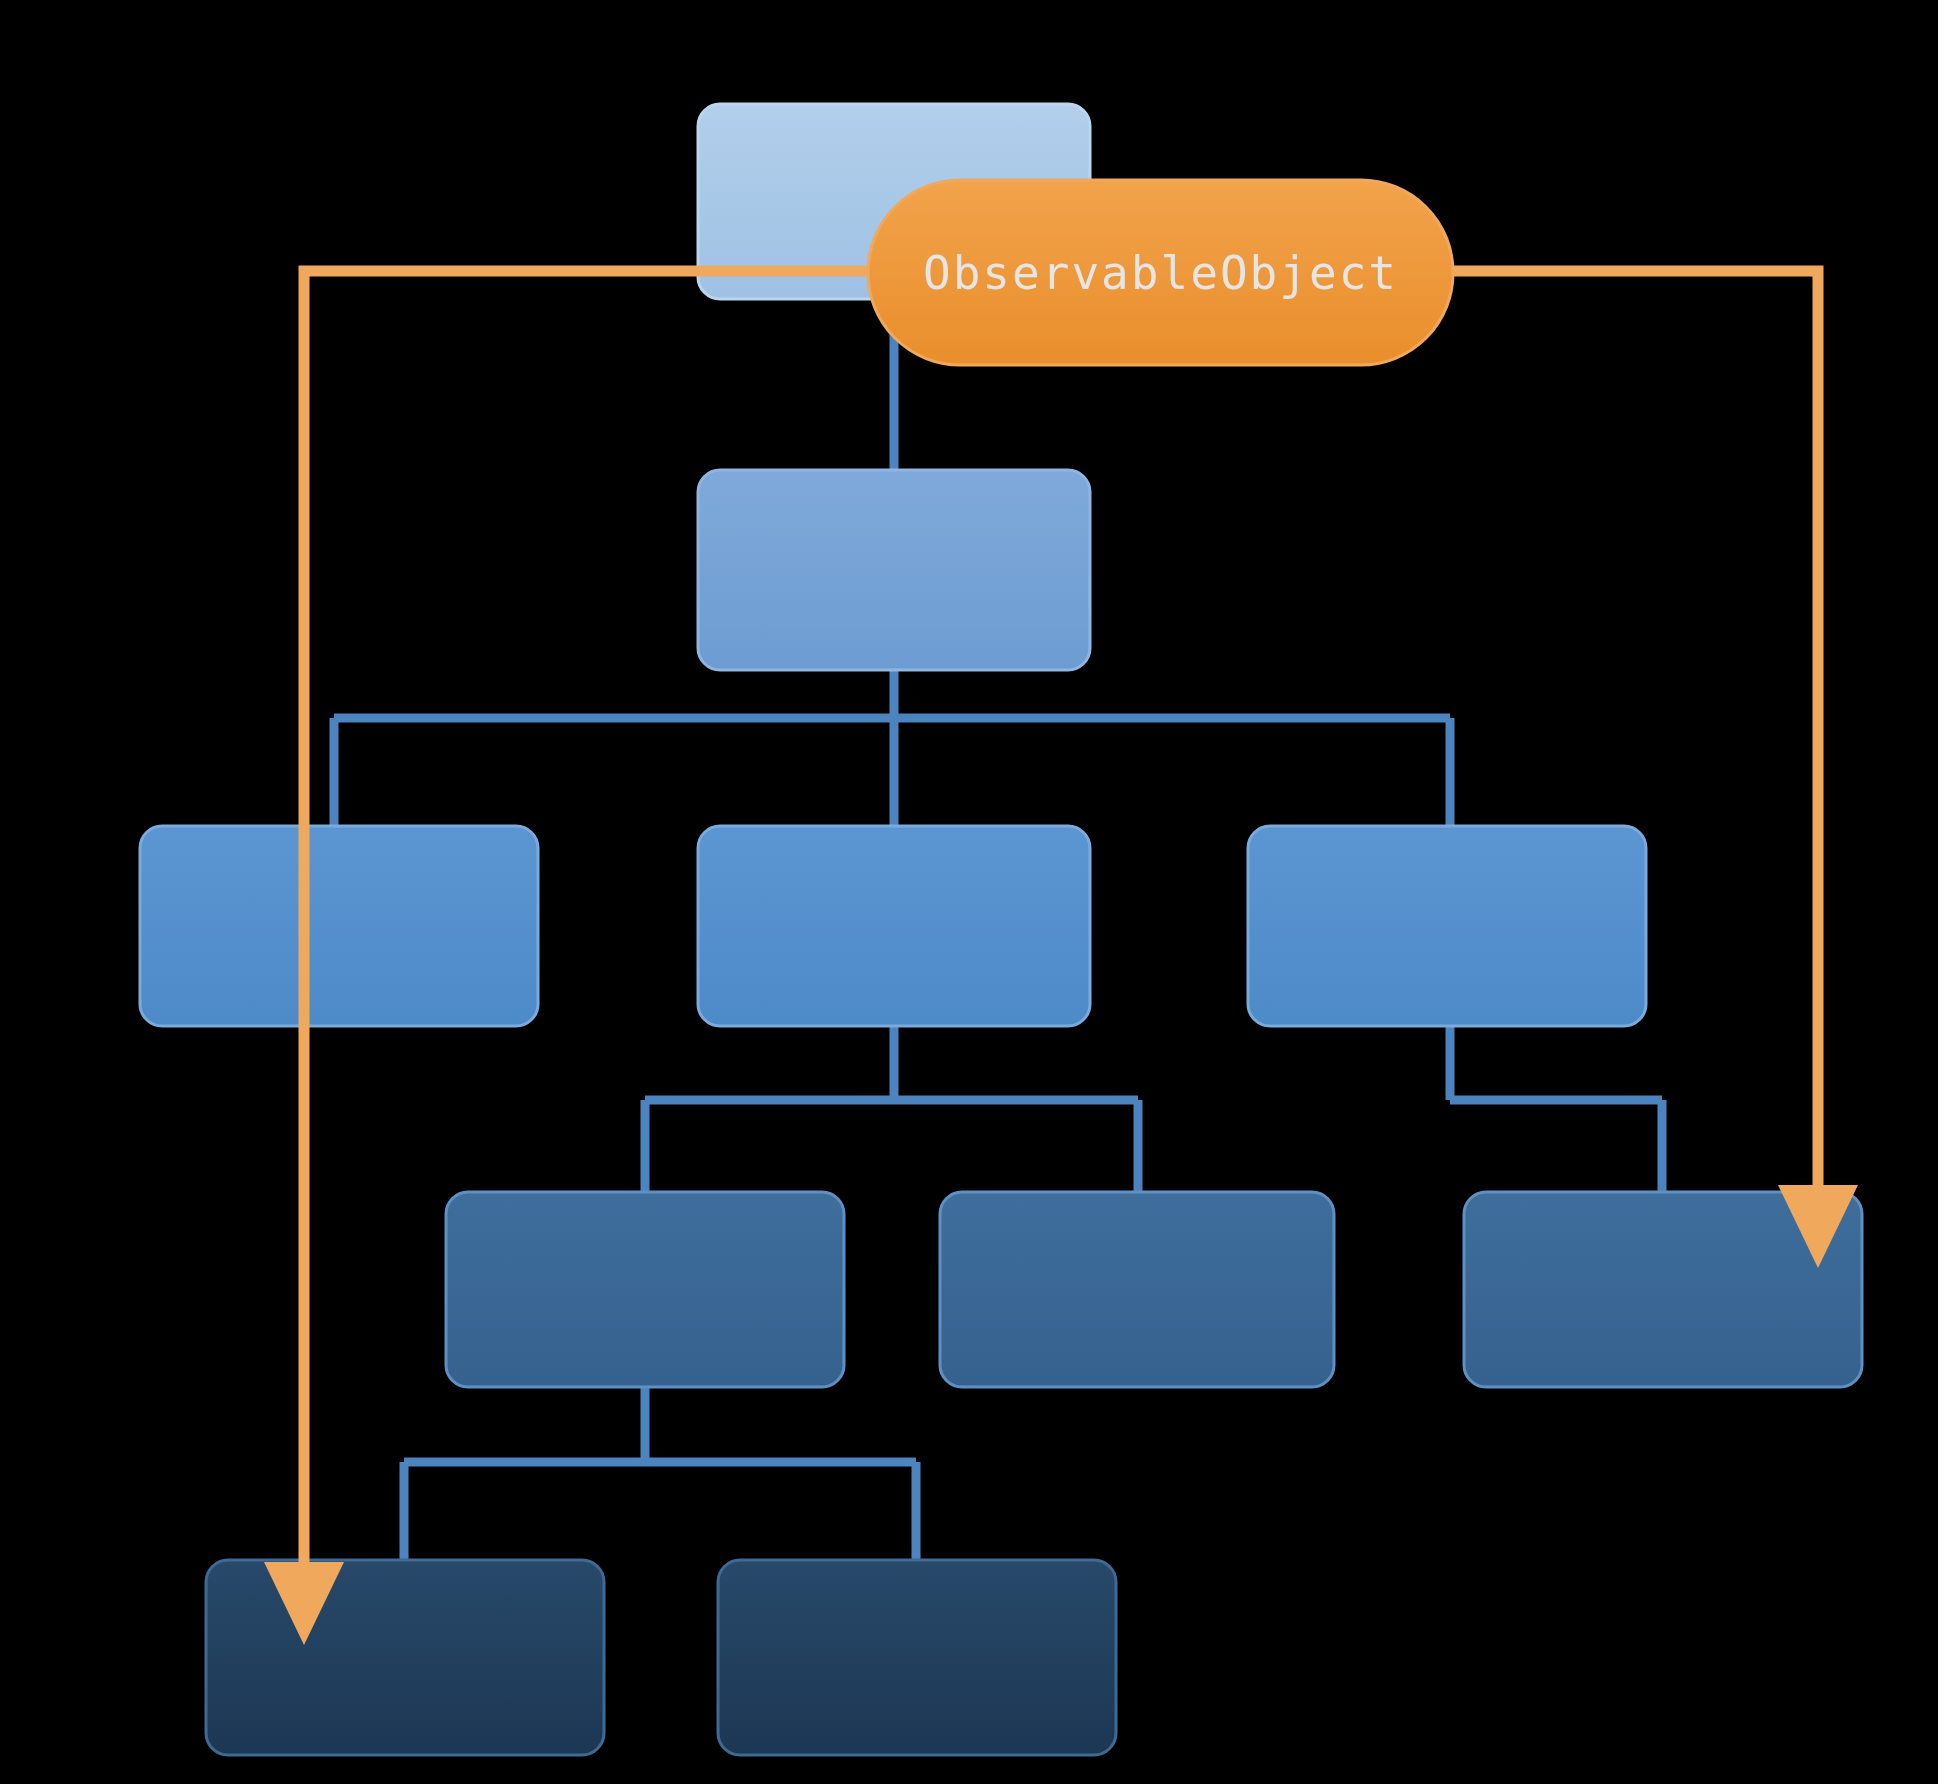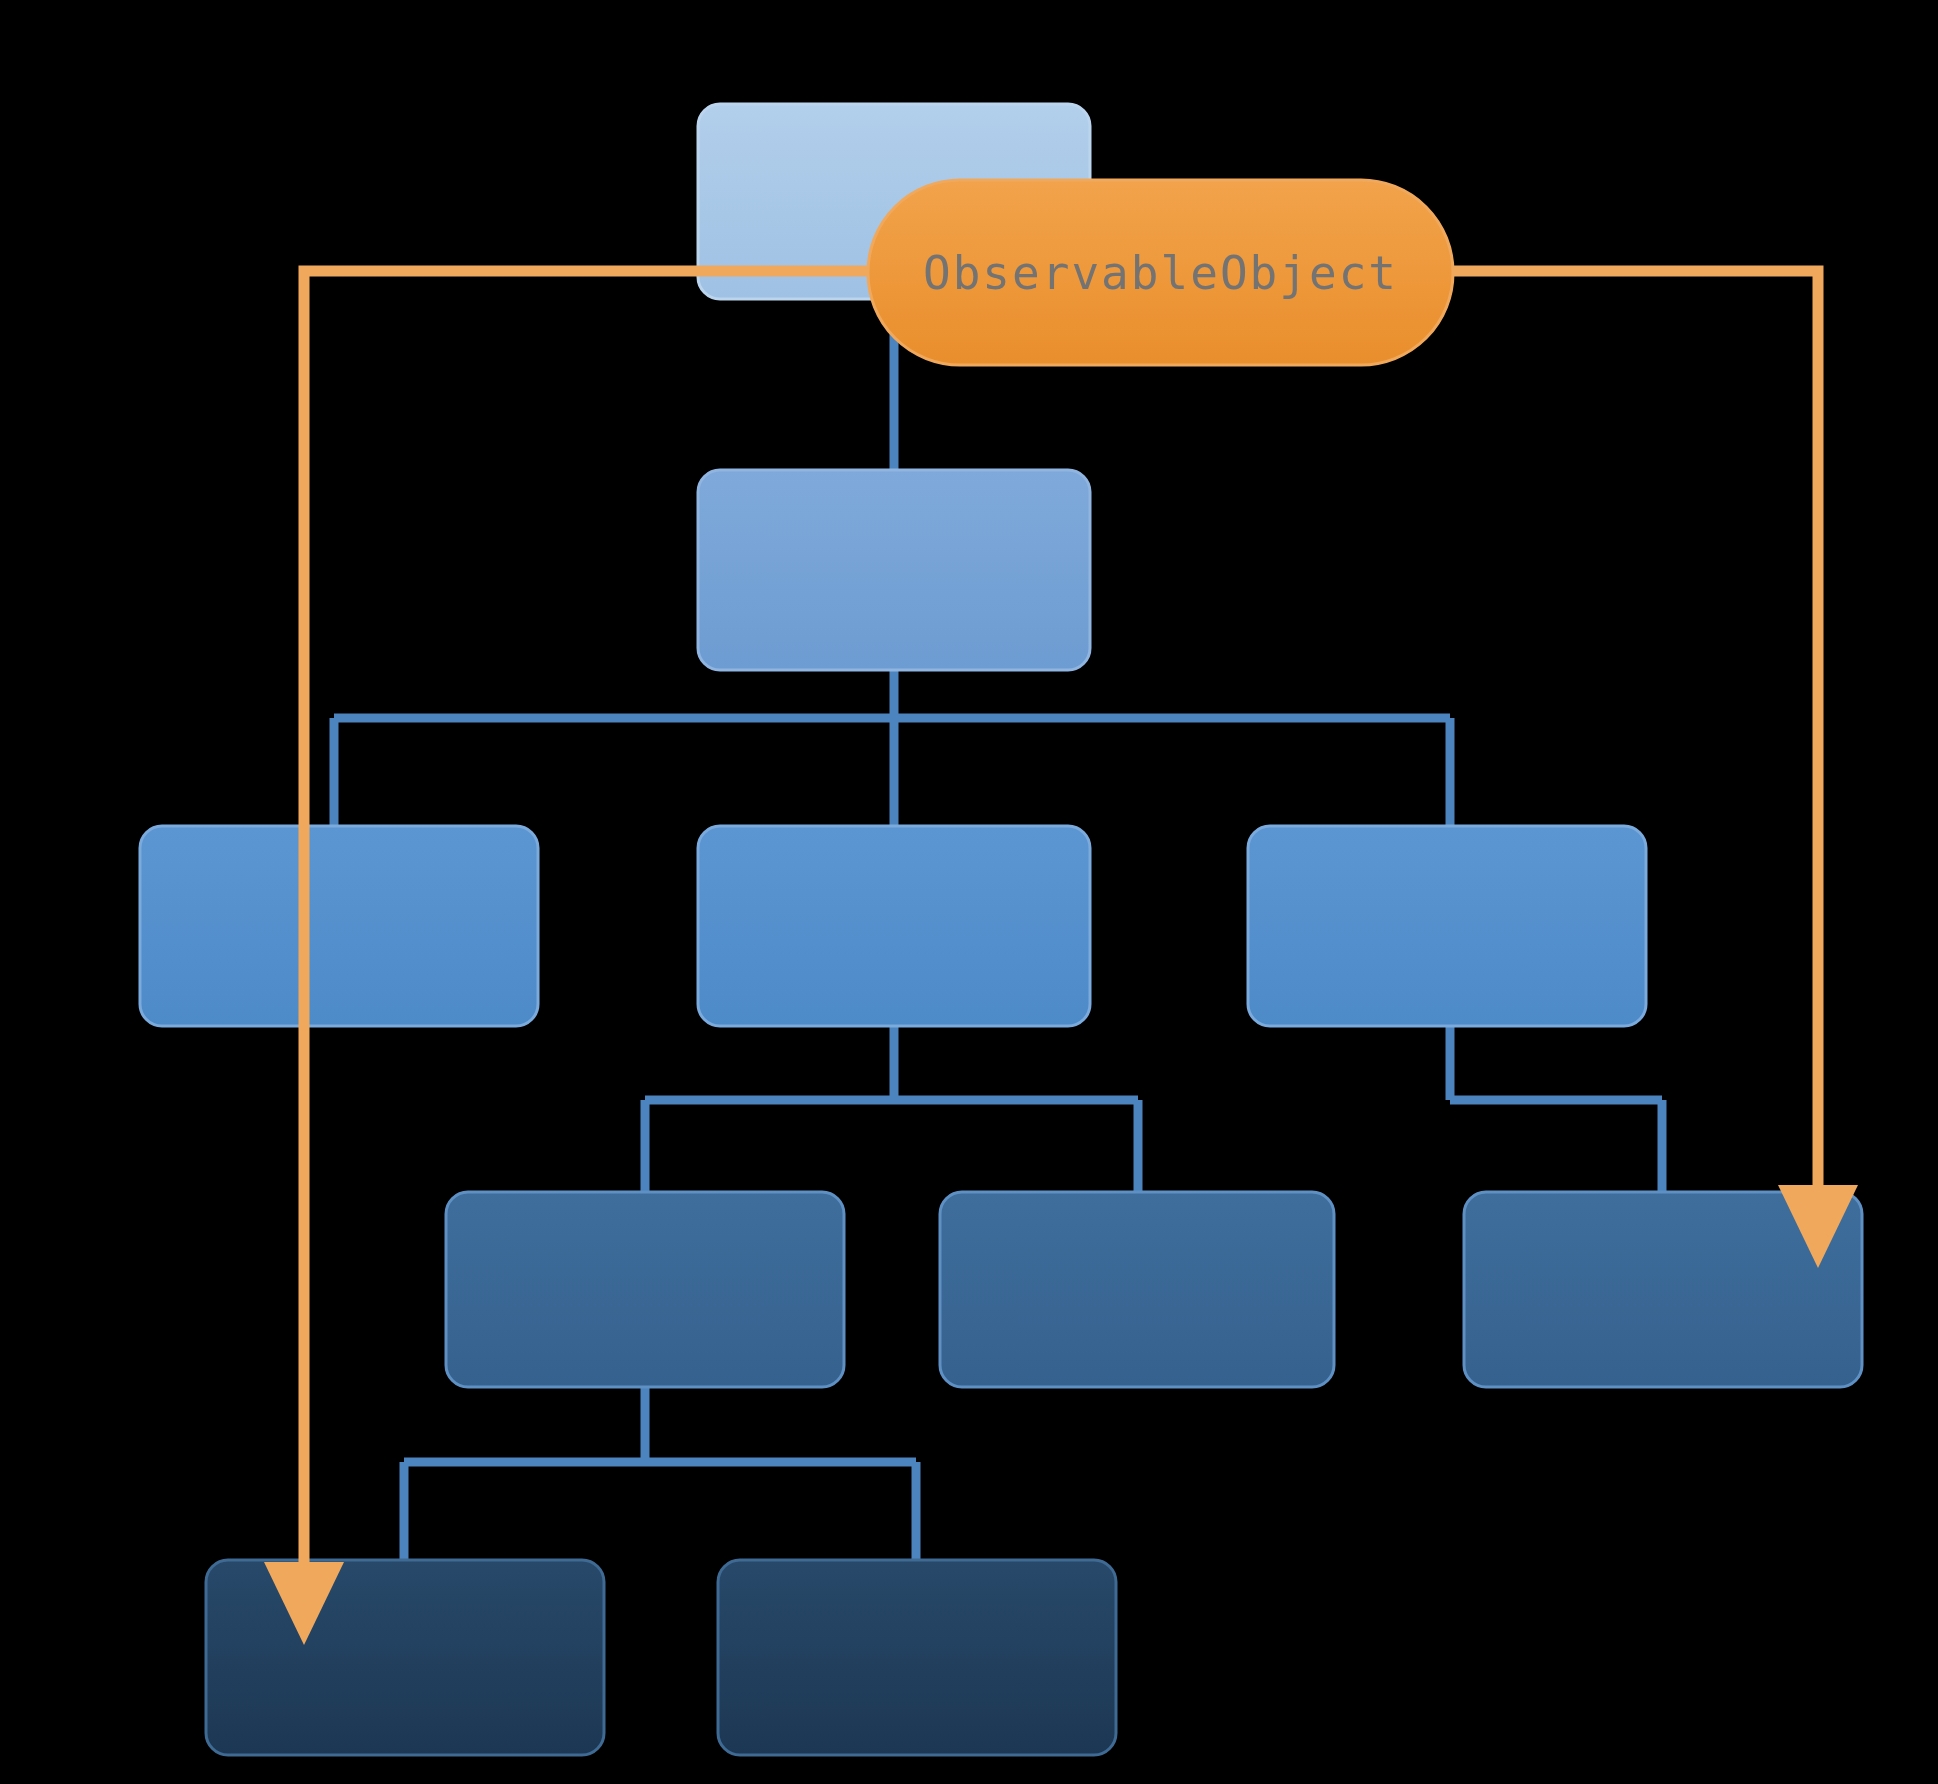--- a/index.html
+++ b/index.html
@@ -22,21 +22,21 @@
     top: 0;
     left: 0;
     width: 1938px;
     height: 1784px;
   }
   #annotation-pill {
     position: absolute;
     display: flex;
     align-items: center;
     justify-content: center;
-    color: #737373;
+    color: #e5e5e5;
     font-family: "DejaVu Sans Mono", "Liberation Mono", monospace;
     font-size: 46px;
     letter-spacing: 2px;
     border-radius: 80px;
     box-sizing: border-box;
   }
 </style>
 </head>
 <body>
 

